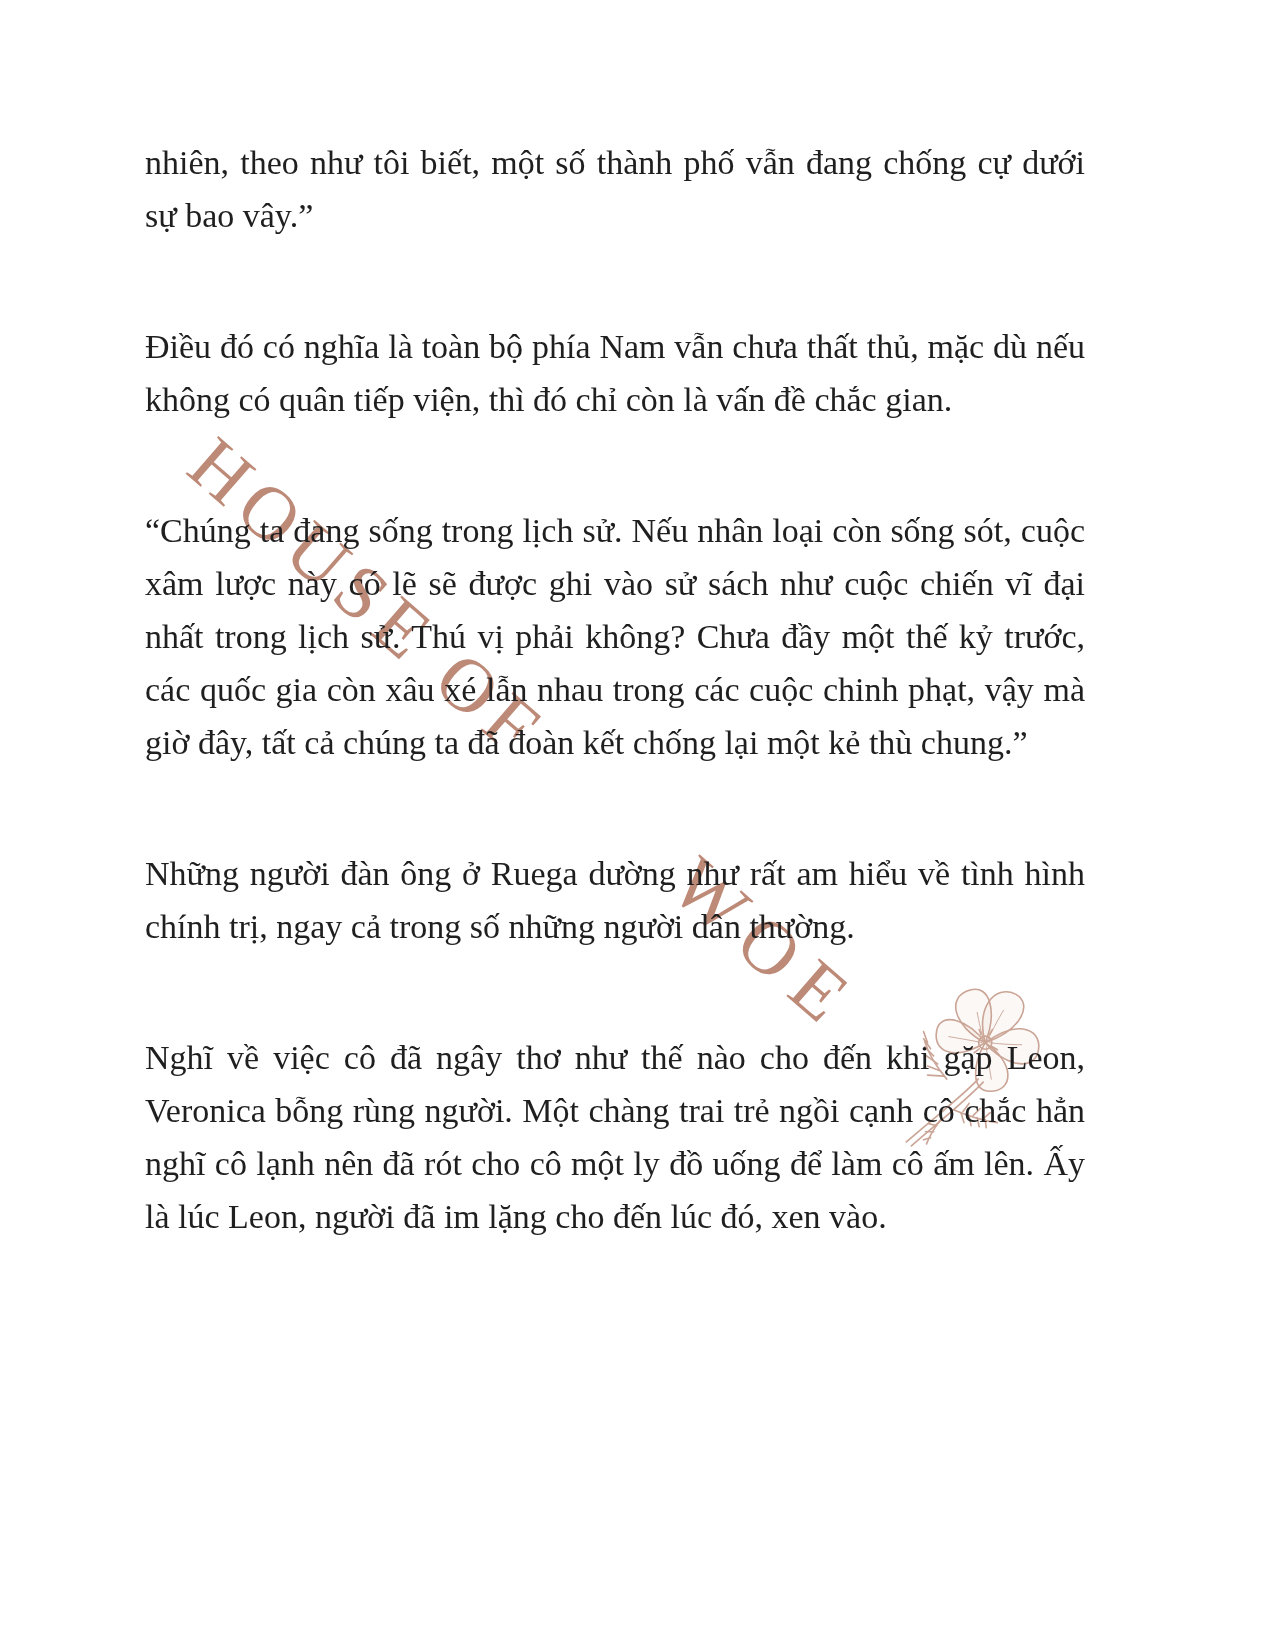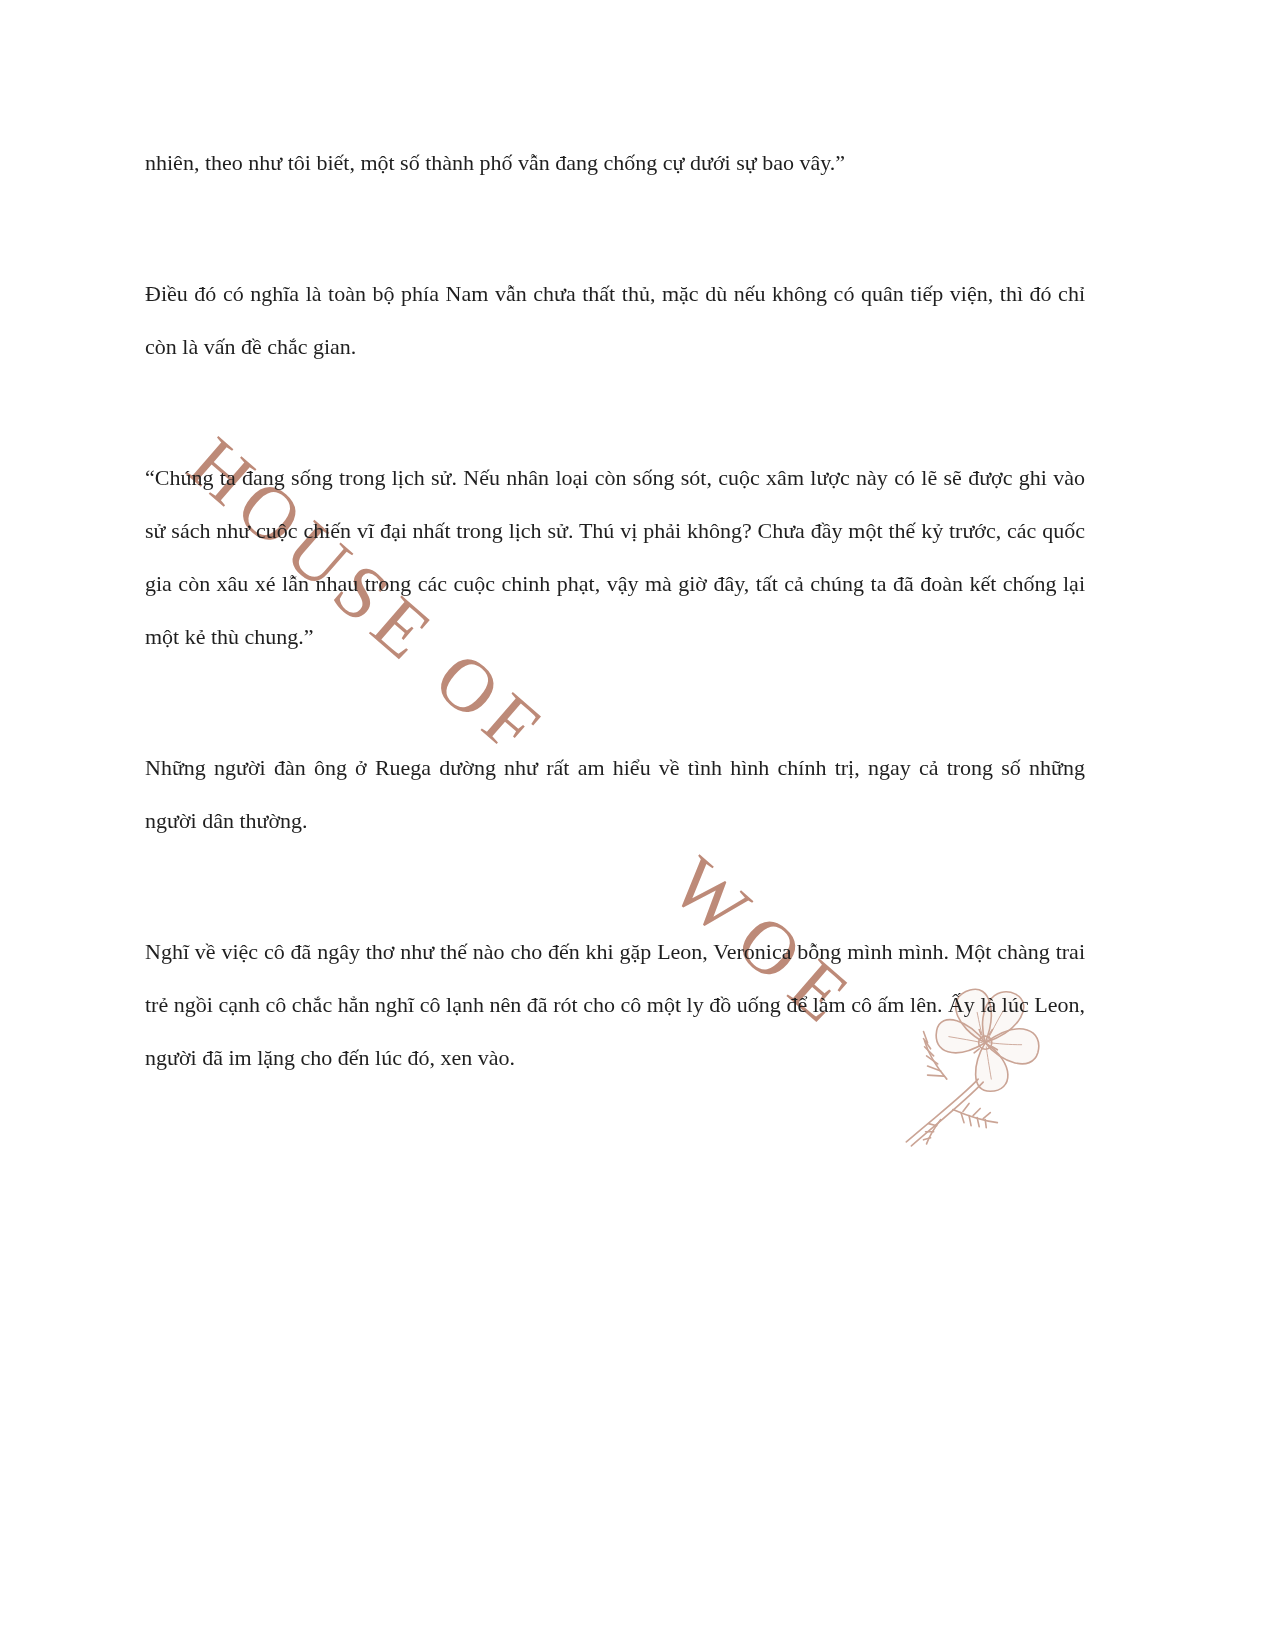--- a/index.html
+++ b/index.html
@@ -44,21 +44,21 @@
     width: 162px;
     height: 172px;
     z-index: 1;
     opacity: 0.75;
   }
   
   .text-block {
     position: relative;
     z-index: 2;
     padding: 136px 190px 0 145px;
-    font-size: 22px;
+    font-size: 34px;
     line-height: 53px;
     color: #1f1f1f;
     text-align: justify;
   }
   .text-block p {
     margin: 0 0 78px 0;
   }
 </style>
 </head>
 <body>
@@ -99,16 +99,16 @@
       <path d="M56 136 C 50 144, 45 152, 42 160"></path>
       <path d="M52 142 l-8 -2 M49 148 l-8 0 M46 154 l-7 2"></path>
     </g>
   </svg>
 
   <div class="text-block">
     <p>nhiên, theo như tôi biết, một số thành phố vẫn đang chống cự dưới sự bao vây.”</p>
     <p>Điều đó có nghĩa là toàn bộ phía Nam vẫn chưa thất thủ, mặc dù nếu không có quân tiếp viện, thì đó chỉ còn là vấn đề chắc gian.</p>
     <p>“Chúng ta đang sống trong lịch sử. Nếu nhân loại còn sống sót, cuộc xâm lược này có lẽ sẽ được ghi vào sử sách như cuộc chiến vĩ đại nhất trong lịch sử. Thú vị phải không? Chưa đầy một thế kỷ trước, các quốc gia còn xâu xé lẫn nhau trong các cuộc chinh phạt, vậy mà giờ đây, tất cả chúng ta đã đoàn kết chống lại một kẻ thù chung.”</p>
     <p>Những người đàn ông ở Ruega dường như rất am hiểu về tình hình chính trị, ngay cả trong số những người dân thường.</p>
-    <p>Nghĩ về việc cô đã ngây thơ như thế nào cho đến khi gặp Leon, Veronica bỗng mình mình. Một chàng trai trẻ ngồi cạnh cô chắc hẳn nghĩ cô lạnh nên đã rót cho cô một ly đồ uống để làm cô ấm lên. Ấy là lúc Leon, người đã im lặng cho đến lúc đó, xen vào.</p>
+    <p>Nghĩ về việc cô đã ngây thơ như thế nào cho đến khi gặp Leon, Veronica bỗng rùng người. Một chàng trai trẻ ngồi cạnh cô chắc hẳn nghĩ cô lạnh nên đã rót cho cô một ly đồ uống để làm cô ấm lên. Ấy là lúc Leon, người đã im lặng cho đến lúc đó, xen vào.</p>
   </div>
 
 </div>
 
 </body></html>

